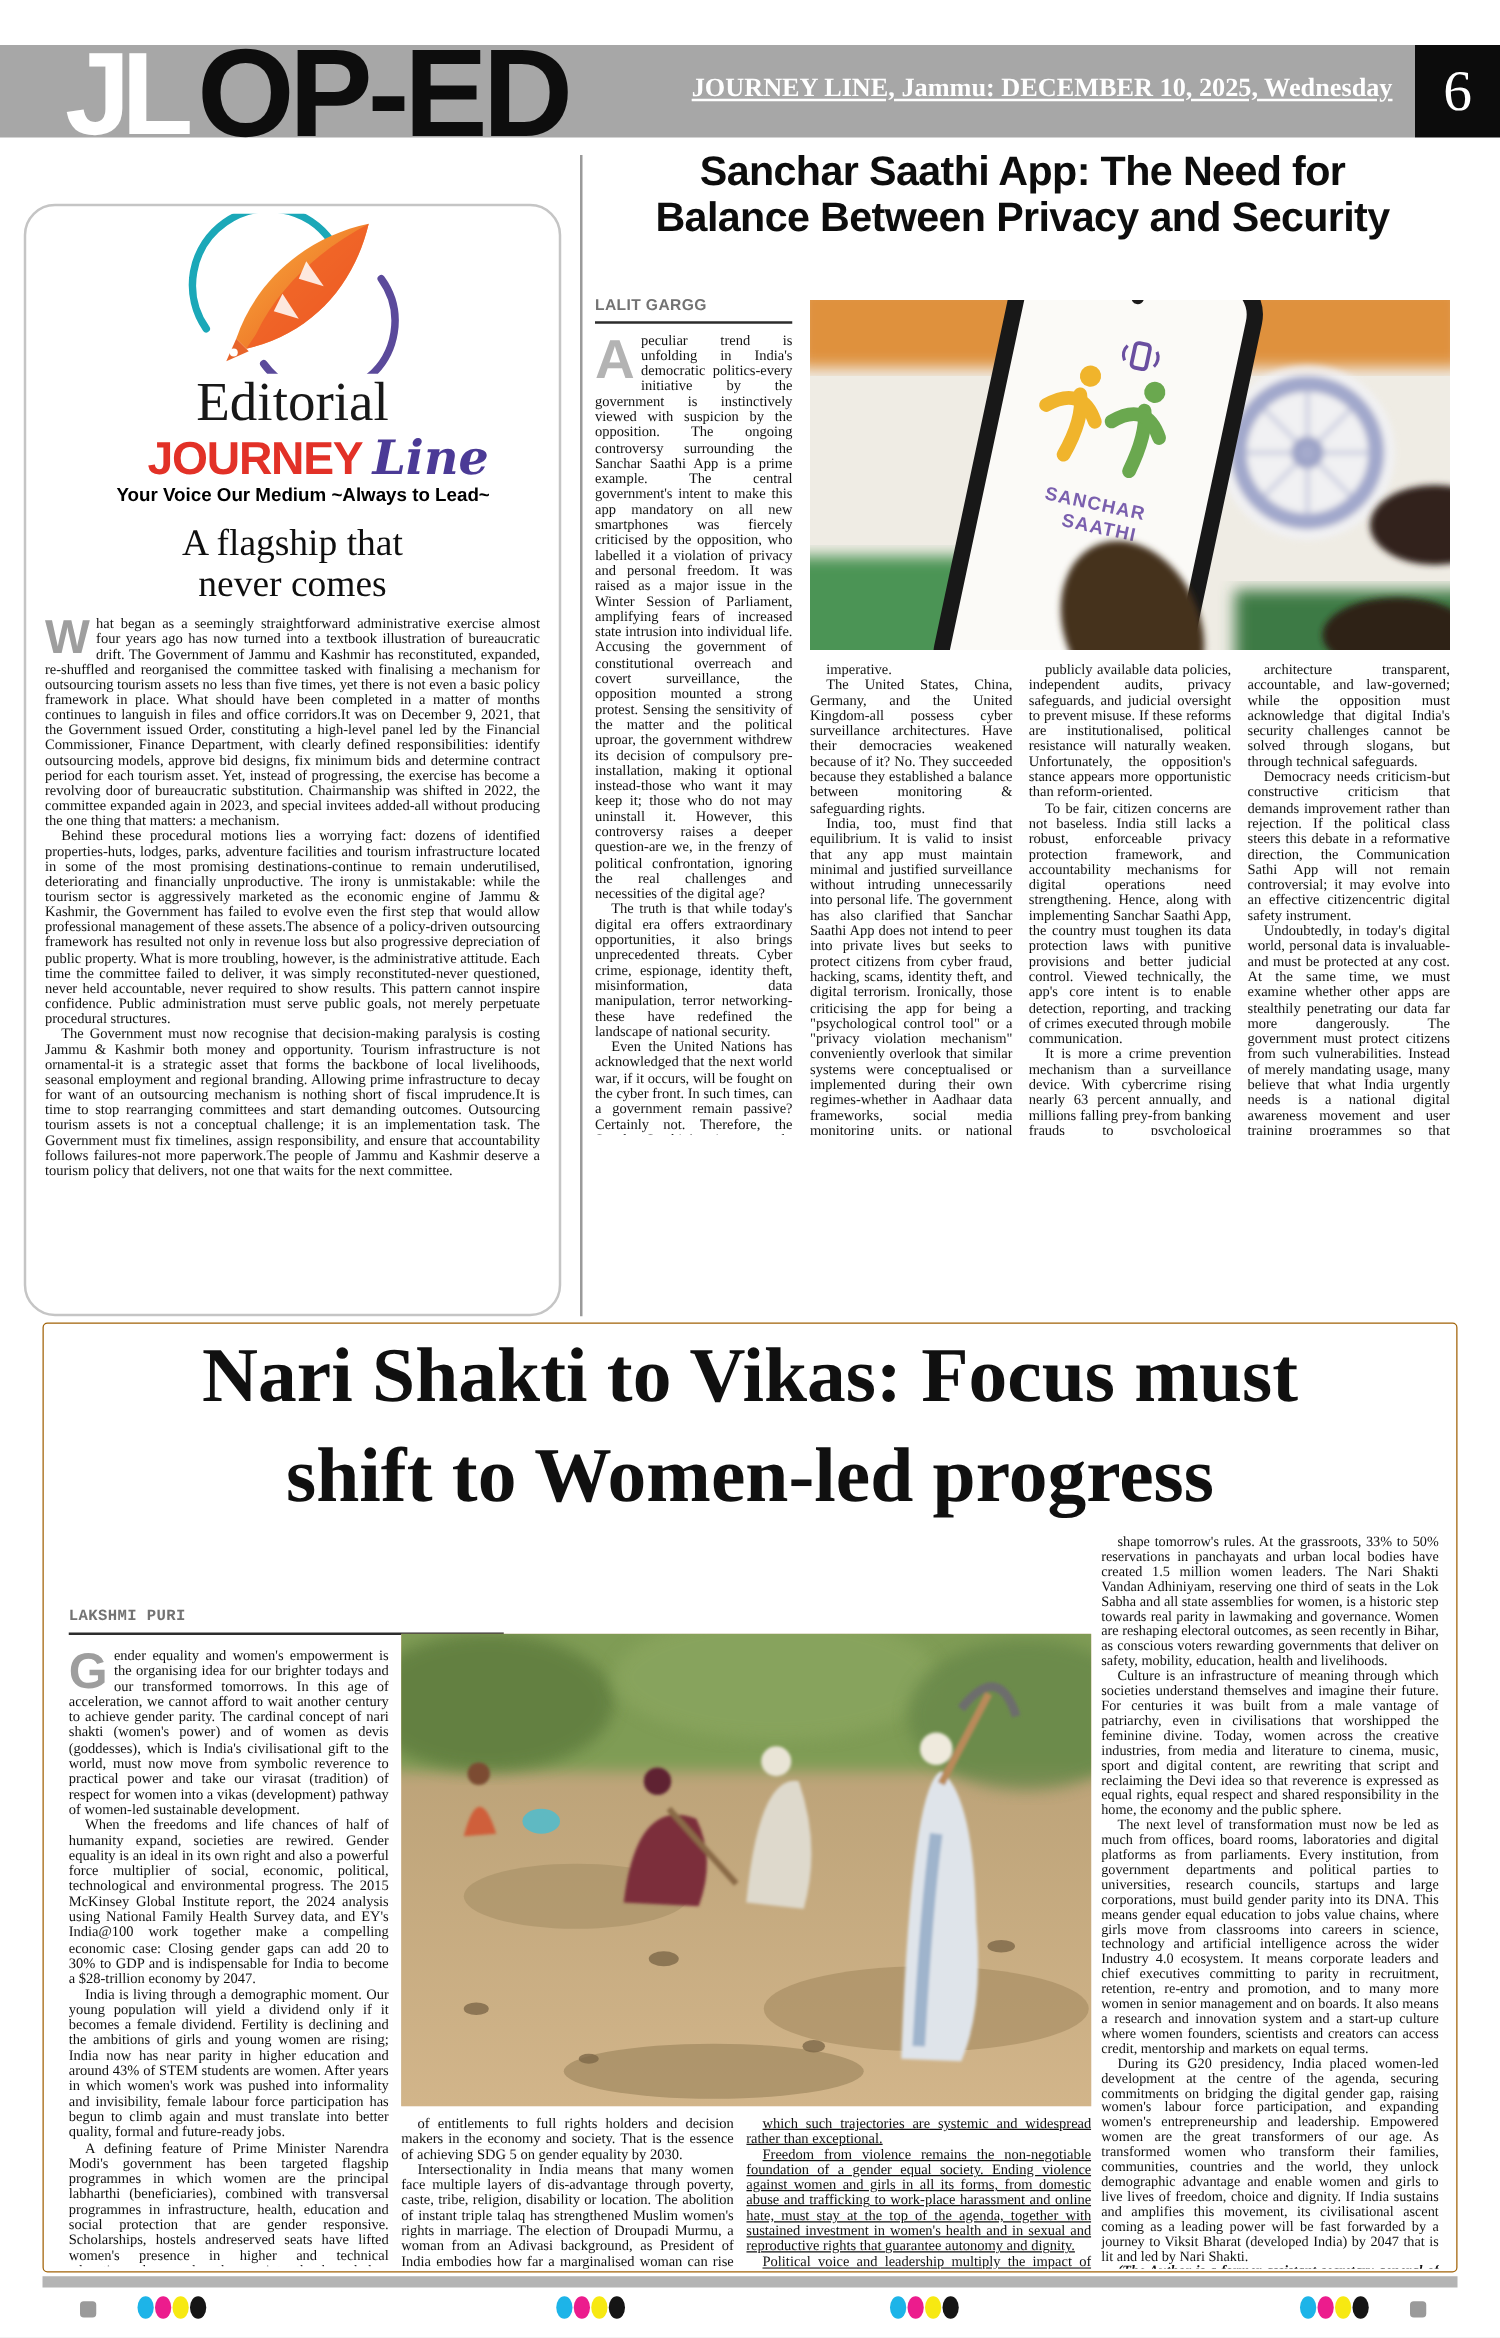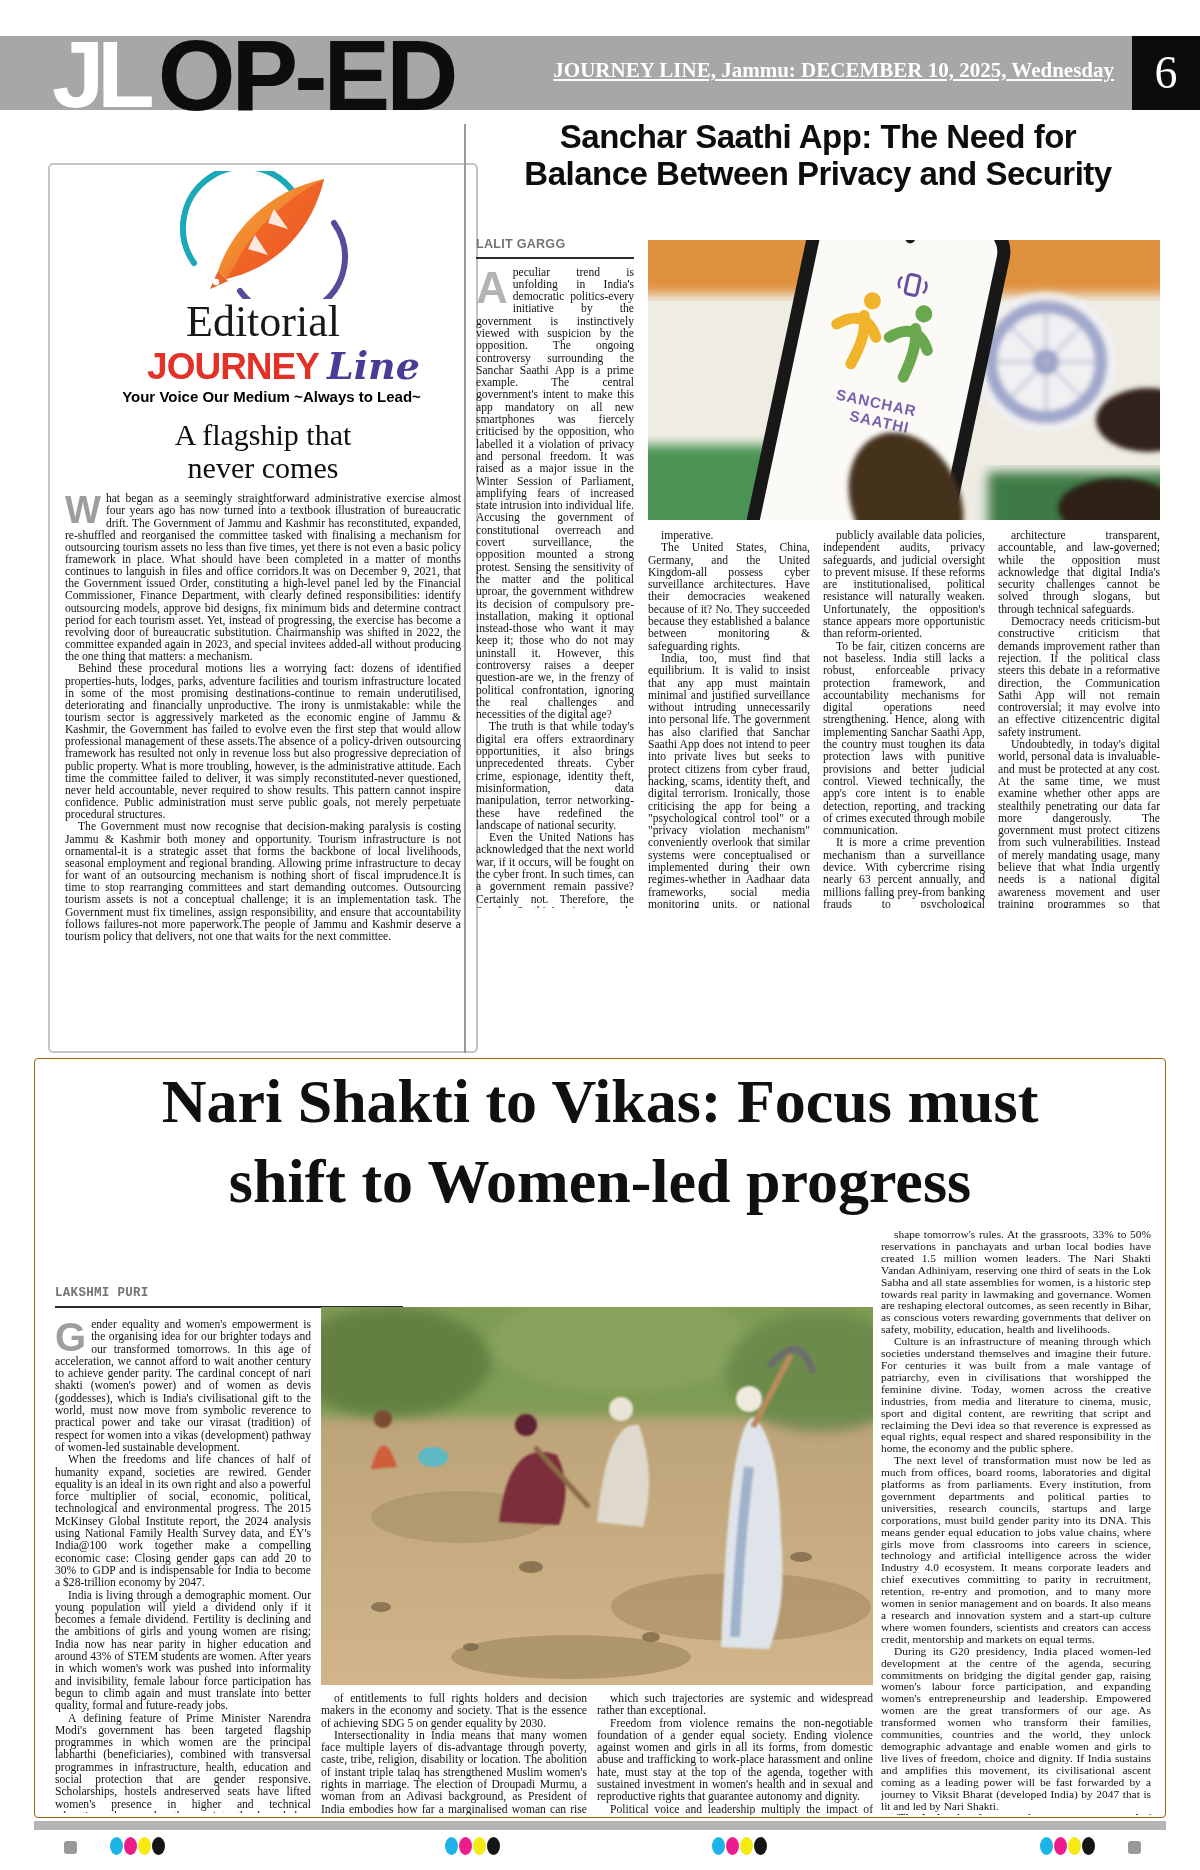--- a/index.html
+++ b/index.html
@@ -13,22 +13,22 @@
   .header-bar { position:absolute; left:0; top:36px; width:1132px; height:74px; background:#a7a7a7; }
   .pagenum-box { position:absolute; left:1132px; top:36px; width:68px; height:74px; background:#0c0c0c;
     display:flex; align-items:center; justify-content:center; color:#fff;
     font:400 46px/1 "Liberation Serif", serif; }
   .masthead { position:absolute; left:52px; top:30px; display:flex; align-items:flex-start; z-index:3; white-space:nowrap; }
   .mh-jl { font:900 94px/0.95 "Liberation Sans", sans-serif; color:#ffffff; letter-spacing:-7px; }
   .mh-oped { font:900 100px/0.9 "Liberation Sans", sans-serif; color:#0d0d0d; letter-spacing:-4px; margin-left:10px; }
   .dateline { position:absolute; right:86px; top:60px; z-index:4; color:#ffffff;
     font:700 21px/1 "Liberation Serif", serif;text-decoration:underline; }
   
-  .editorial { position:absolute; left:48px; top:163px; width:430px; height:890px;
-    border:2px solid #c5c5c5; border-radius:5px; overflow:hidden; text-align:center; background:#fff; }
+  .editorial { position:absolute; left:19px; top:163px; width:430px; height:890px;
+    border:2px solid #c5c5c5; border-radius:25px; overflow:hidden; text-align:center; background:#fff; }
   .ed-logo { margin:6px auto 0; display:block; }
   .ed-brand-editorial { font:400 44px/1.05 "Liberation Serif", serif; color:#181818; }
   .ed-brand-row { display:flex; justify-content:center; align-items:baseline; gap:8px; margin-top:2px;margin-left:41px; }
   .ed-journey { font:900 37px/1 "Liberation Sans", sans-serif; color:#e23127; letter-spacing:-1px; }
   .ed-line { font:italic 700 38px/1 "DejaVu Serif", serif; color:#4b3a96; }
   .ed-tagline { font:700 15px/1.2 "Liberation Sans", sans-serif; color:#000000; margin-top:3px;padding-left:17px; }
   .ed-headline { font:400 30px/33px "Liberation Serif", serif; color:#0f0f0f; margin-top:12px; }
   .ed-body { text-align:justify; font:400 11.6px/12.15px "Liberation Serif", serif;
     margin:9px 15px 0; height:512px; overflow:hidden; }
   .ed-body .dropcap { float:left; font:700 38px/0.82 "Liberation Sans", sans-serif; color:#9e9e9e; margin:2px 5px 0 0; }
@@ -56,21 +56,21 @@
   .n-headline { position:absolute; left:0; top:2px; width:100%; text-align:center;
     font:700 62px/80px "Liberation Serif", serif; color:#101010; }
   .n-byline { position:absolute; left:20px; top:228px; width:348px;font-family:Liberation Mono, monospace; }
   .n-left { position:absolute; left:20px; top:260px; width:256px; height:494px; overflow:hidden;
     text-align:justify; font:400 11.6px/12.3px "Liberation Serif", serif; }
   .n-left .dropcap { float:left; font:700 40px/0.82 "Liberation Sans", sans-serif; color:#9e9e9e; margin:2px 5px 0 0; }
   .n-photo { position:absolute; left:286px; top:248px; width:552px; height:378px; overflow:hidden; background:#c9ad82; }
   .n-colA { position:absolute; left:286px; top:634px; width:266px; height:122px; overflow:hidden;
     text-align:justify; font:400 11.6px/12.3px "Liberation Serif", serif; }
   .n-colB { position:absolute; left:562px; top:634px; width:276px; height:122px; overflow:hidden;
-    text-align:justify; font:400 11.6px/12.3px "Liberation Serif", serif; }
+    text-align:justify; font:400 11.6px/12.3px "Liberation Serif", serif;text-decoration:underline; }
   .n-right { position:absolute; left:846px; top:170px; width:270px; height:586px; overflow:hidden;
     text-align:justify; font:400 11.4px/11.9px "Liberation Serif", serif; }
   
   .footer-bar { position:absolute; left:34px; top:1821px; width:1132px; height:9px; background:#b4b4b4; }
   .reg-sq { position:absolute; top:1841px; width:13px; height:13px; background:#9a9a9a; border-radius:3px; }
   .reg-group { position:absolute; top:1837px; display:flex; }
   .reg-dot { width:13px; height:18px; border-radius:50%; margin-right:1px; }
   .c-cyan { background:#1db4e8; } .c-mag { background:#ec1c8d; } .c-yel { background:#f7e912; } .c-blk { background:#151515; }
 </style>
 </head>

